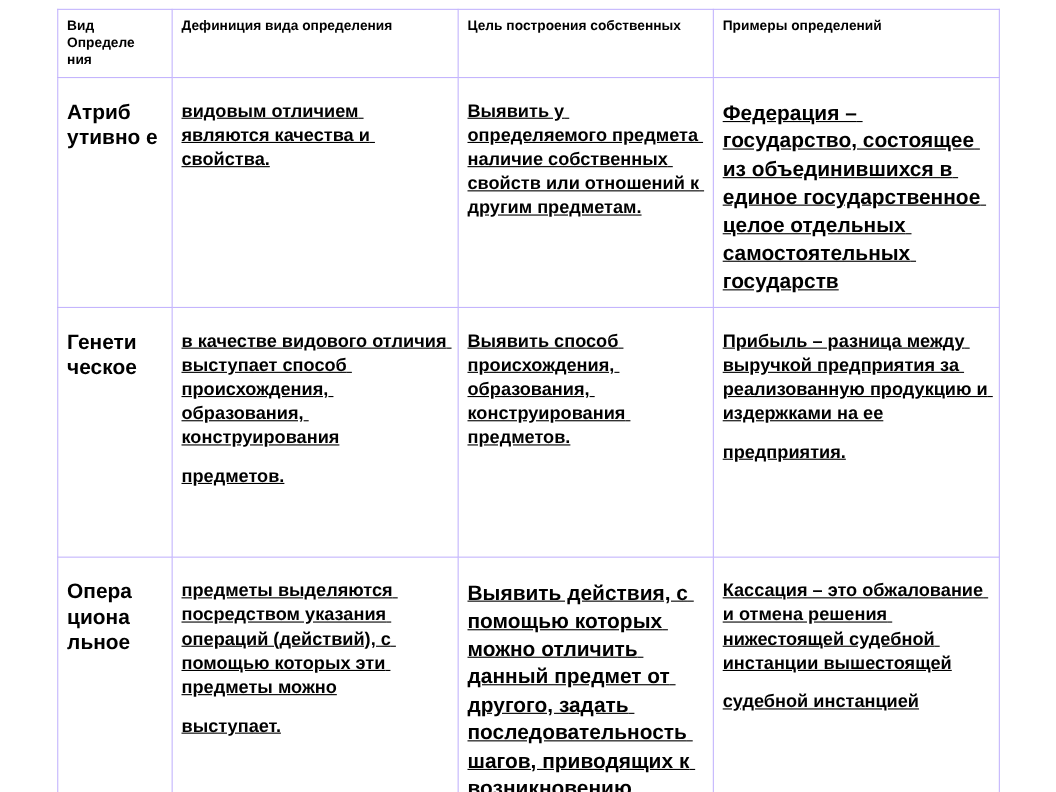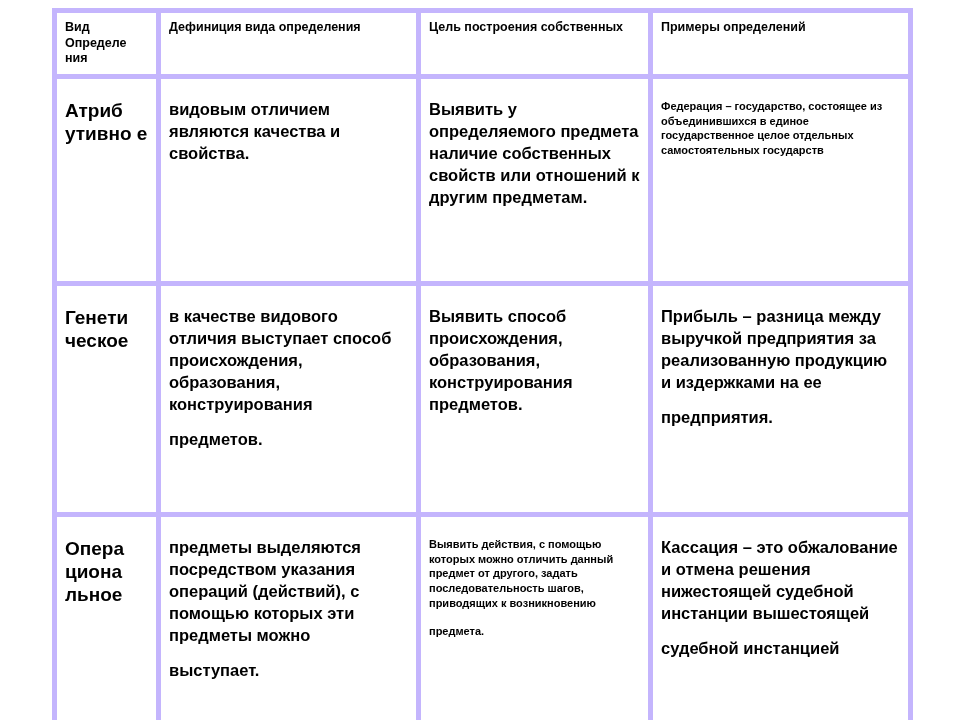--- a/index.html
+++ b/index.html
@@ -28,21 +28,21 @@
     border-collapse: collapse;
     table-layout: fixed;
     background: #ffffff;
   }
   table.defs col.c0 { width: 104px; }
   table.defs col.c1 { width: 260px; }
   table.defs col.c2 { width: 232px; }
   table.defs col.c3 { width: 260px; }
 
   table.defs td {
-    border: 5px solid #c4b5fd;
+    border: 1px solid #c4b5fd;
     vertical-align: top;
     padding: 20px 8px 10px 8px;
     margin-top: 20px;
   }
   
   tr.head td {
     font-size: 12.5px;
     line-height: 1.25;
     font-weight: bold;
     padding-top: 7px;
@@ -56,26 +56,27 @@
     line-height: 1.22;
     padding-top: 10px;
   }
   
   td.body-cell {
     font-size: 16.5px;
     font-weight: bold;
     line-height: 1.33;
   }
   td.body-cell.small {
-    font-size: 11px;
+    font-size: 19px;
     line-height: 1.34;
   }
   td .para {
     margin: 0 0 0 0;
     white-space: pre-wrap;
+    text-decoration: underline;
   }
   td .para + .para {
     margin-top: 13px;
   }
   .r1 td { height: 172px; }
   .r2 td { height: 196px; }
   .r3 td { height: 234px; }
 </style>
 </head>
 <body>

